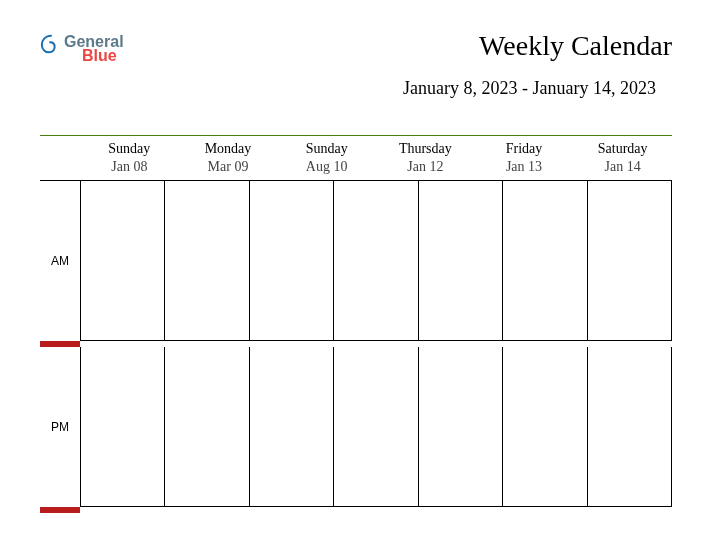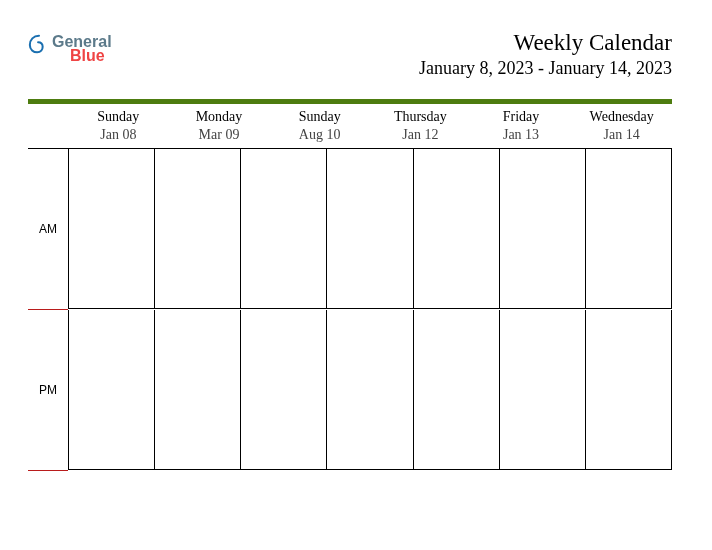--- a/index.html
+++ b/index.html
@@ -5,21 +5,21 @@
   html, body {
     margin: 0;
     padding: 0;
     width: 712px;
     height: 550px;
     background: #fff;
     font-family: "Georgia", "Times New Roman", serif;
     color: #000;
   }
   .page {
-    padding: 30px 40px 40px 28px;
+    padding: 30px 40px 40px 40px;
     box-sizing: border-box;
     width: 100%;
     height: 100%;
   }
   .header-row {
     display: flex;
     justify-content: space-between;
     align-items: flex-start;
     margin-bottom: 20px;
   }
@@ -41,26 +41,26 @@
     font-family: Arial, Helvetica, sans-serif;
     font-weight: 600;
     font-size: 16px;
   }
   .logo-general { color: #5c7a8a; }
   .logo-blue { color: #ef4444; padding-left: 18px; margin-top: -2px; }
   .title-block {
     text-align: right;
   }
   .title {
-    font-size: 23px;
+    font-size: 28px;
     margin: 0 0 2px 0;
   }
   .subtitle {
     font-size: 18px;
-    margin: 0;
+    margin: 16px;
   }
   
   .cal {
     width: 100%;
   }
   .cal-head-row, .cal-body-row {
     display: flex;
   }
   .time-col {
     width: 40px;
@@ -69,43 +69,44 @@
     align-items: center;
     justify-content: center;
     font-size: 12px;
     font-family: Arial, Helvetica, sans-serif;
   }
   .day-col {
     flex: 1;
     text-align: center;
   }
   .cal-head-row {
-    border-top: 5px solid #4d7c0f;
+    border-top: 1px solid #4d7c0f;
     border-bottom: 1px solid #000;
+    justify-content: flex-end;
   }
   .cal-head-row .time-col {
     height: 44px;
   }
   .cal-head-row .day-col {
     height: 44px;
     display: flex;
     flex-direction: column;
     justify-content: center;
   }
   .day-name {
     font-size: 14px;
   }
   .day-date {
     font-size: 14px;
     color: #444;
     margin-top: 2px;
   }
   .cal-body-row .time-col {
     height: 160px;
-    border-bottom: 1px solid #b91c1c;
+    border-bottom: 6px solid #b91c1c;
   }
   .cal-body-row .day-col {
     height: 160px;
     border-right: 1px solid #000;
     border-bottom: 1px solid #000;
     box-sizing: border-box;
   }
   .cal-body-row .day-col.first {
     border-left: 1px solid #000;
   }
@@ -152,21 +153,21 @@
       </div>
       <div class="day-col">
         <span class="day-name">Thursday</span>
         <span class="day-date">Jan 12</span>
       </div>
       <div class="day-col">
         <span class="day-name">Friday</span>
         <span class="day-date">Jan 13</span>
       </div>
       <div class="day-col">
-        <span class="day-name">Wednesday</span>
+        <span class="day-name">Saturday</span>
         <span class="day-date">Jan 14</span>
       </div>
     </div>
 
     <div class="cal-body-row">
       <div class="time-col">AM</div>
       <div class="day-col first"></div>
       <div class="day-col"></div>
       <div class="day-col"></div>
       <div class="day-col"></div>

